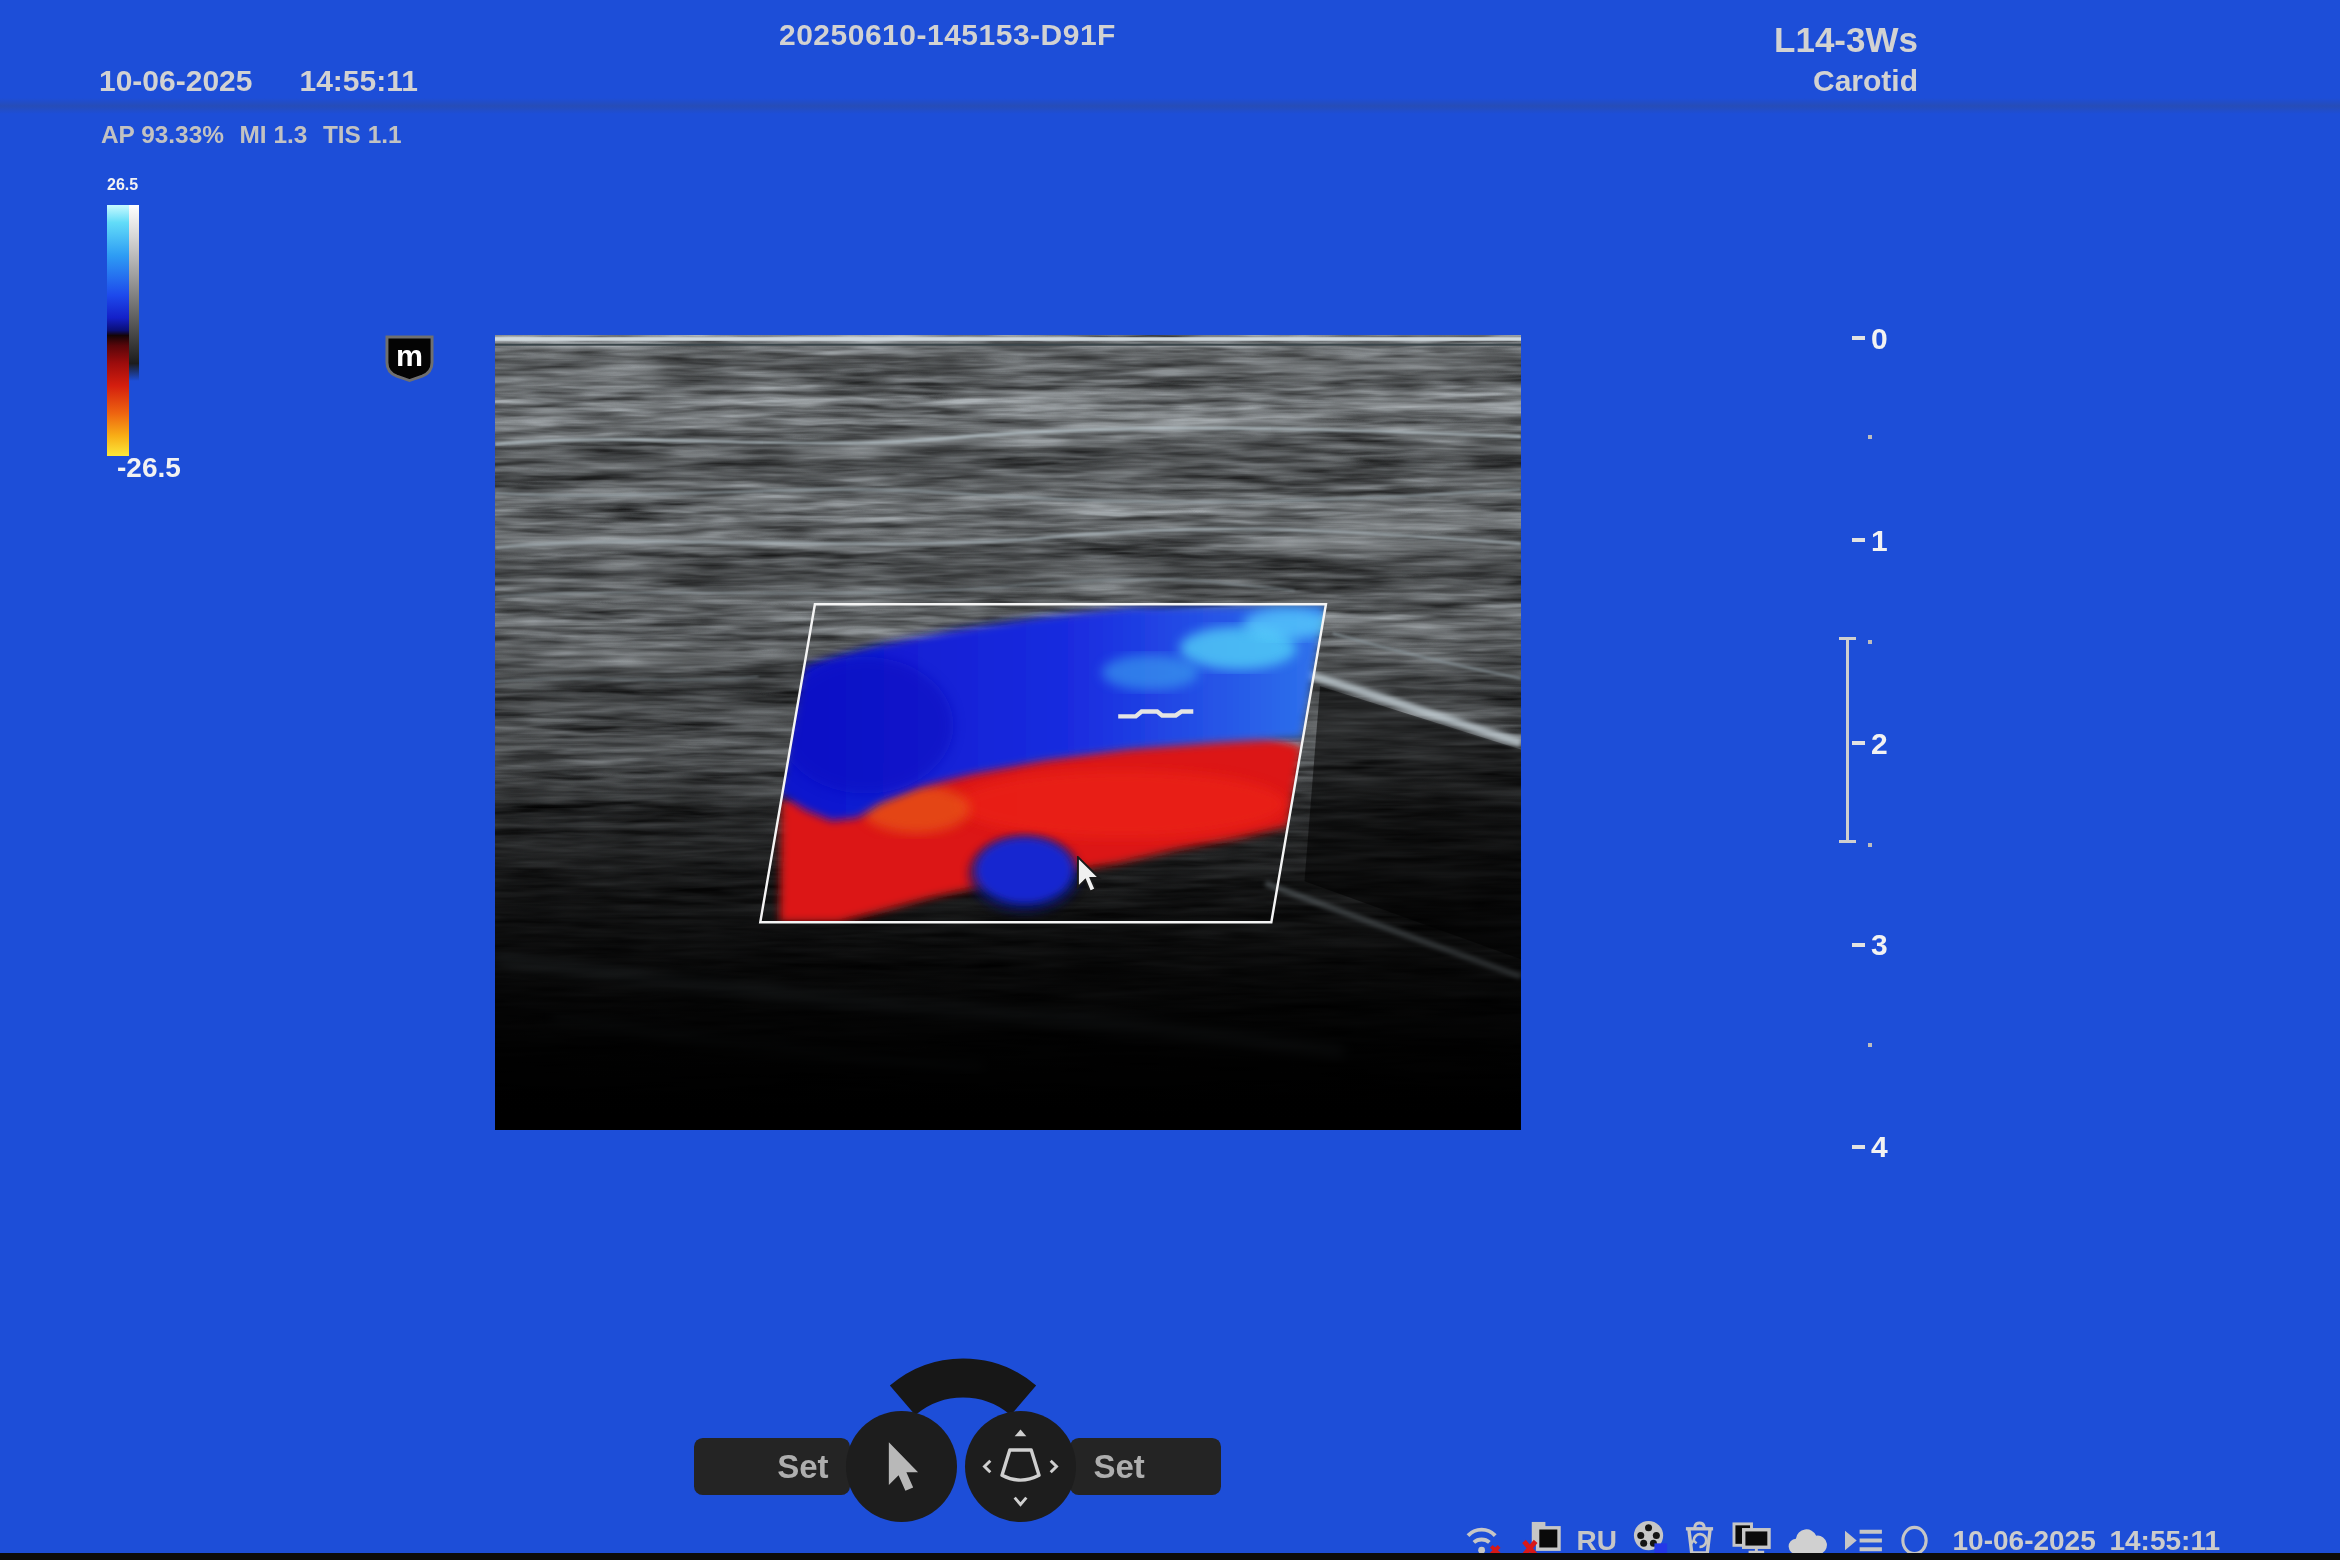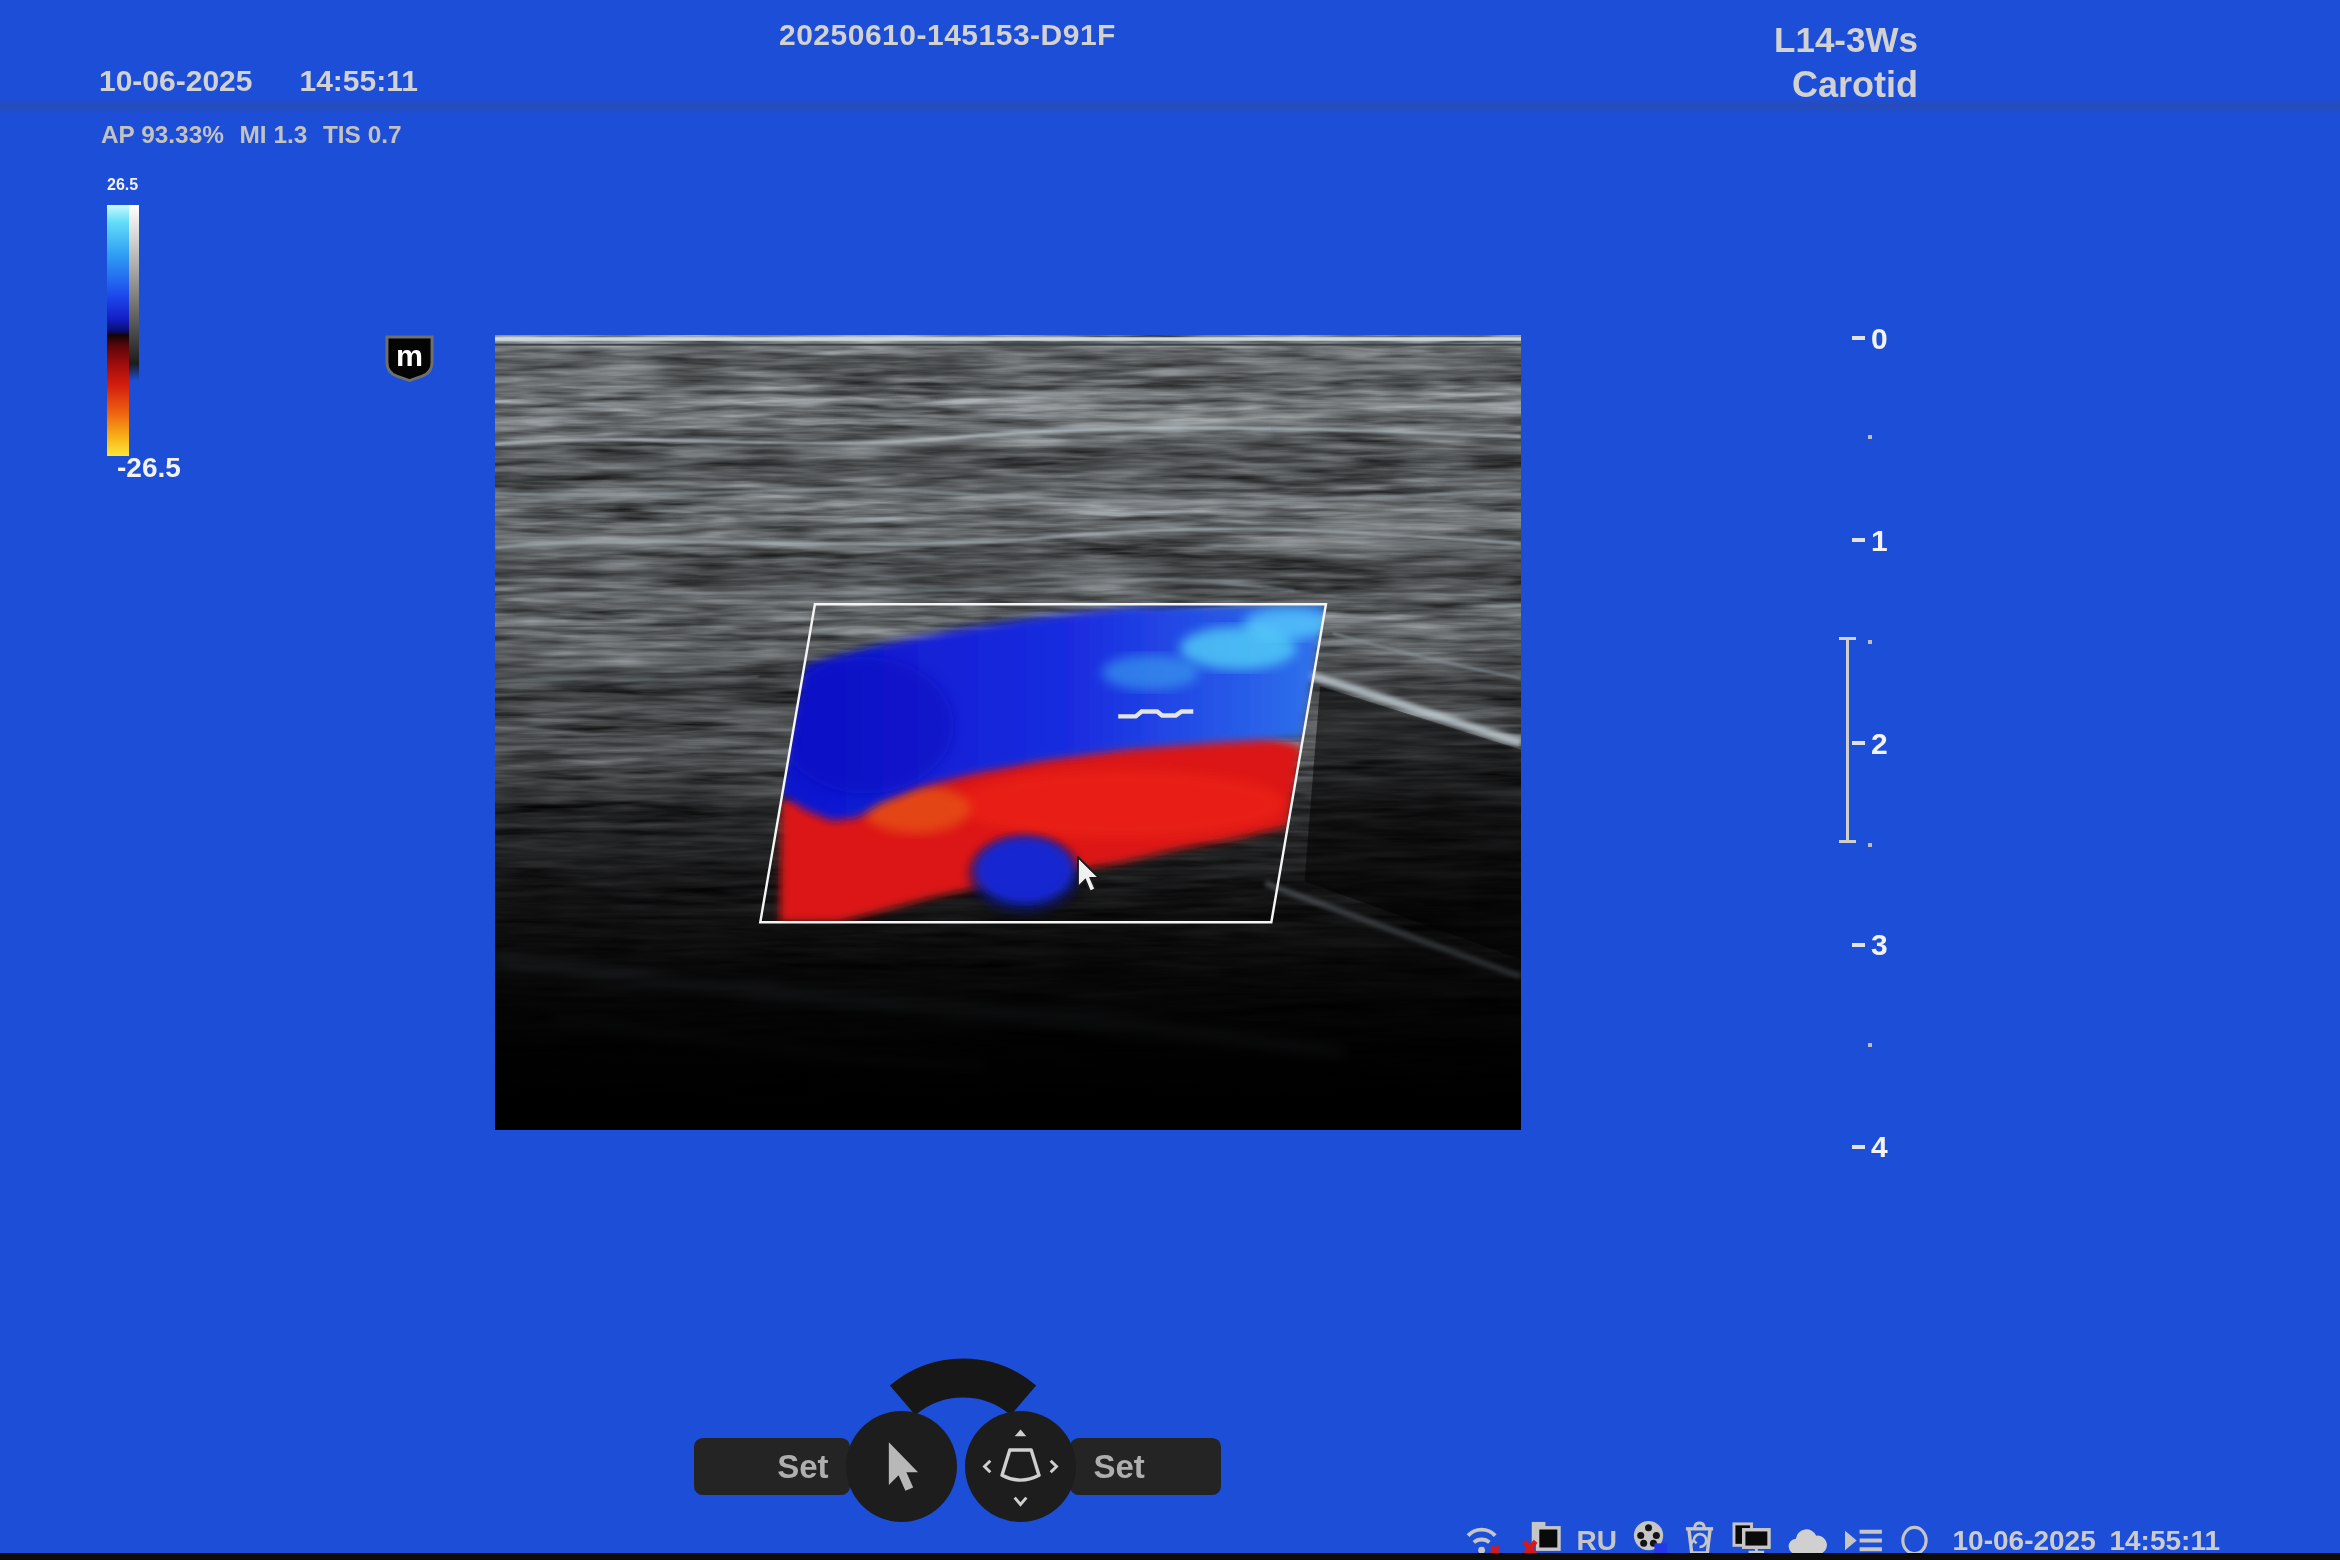--- a/index.html
+++ b/index.html
@@ -5,21 +5,21 @@
   html,body{margin:0;padding:0;background:#000;}
   .screen{position:relative;width:2341px;height:1560px;background:#1d4ed8;overflow:hidden;
           font-family:"Liberation Sans","DejaVu Sans",sans-serif;font-weight:700;padding-left:32px;
           -webkit-font-smoothing:antialiased;}
   .abs{position:absolute;}
   .txt{color:var(--text-main,#d2d2d2);white-space:nowrap;}
   .menushadow{left:0;top:98px;width:2341px;height:15.6px;
       background:linear-gradient(to bottom,rgba(60,60,60,0),rgba(70,70,70,.22),rgba(60,60,60,0));}
   .exam-id{left:779px;top:17.6px;width:316px;font-size:30px;text-align:center;letter-spacing:0.5px;}
   .probe{right:455px;top:19.5px;font-size:35px;text-align:right;}
-  .preset{right:455px;top:64px;font-size:36px;text-align:right;}
+  .preset{right:455px;top:64px;font-size:30px;text-align:right;}
   .dt-left{left:99px;top:64px;font-size:30px;}
   .dt-left .time{margin-left:47px;}
   .ap-line{left:101px;top:121px;font-size:24.4px;color:#c2c2c2;}
   .ap-line span{margin-right:15.6px;}
   .cs-max{left:107px;top:176px;font-size:16px;color:var(--text-bright,#f2f2f2);}
   .cs-min{left:117px;top:452px;font-size:28px;color:var(--text-bright,#f2f2f2);}
   .cs-bar{left:107px;top:205px;width:21.5px;height:251px;
       background:linear-gradient(to bottom,
         #c8faff 0%,#62dcf8 7%,#2e9df4 20%,#1d49ec 36%,#1420c8 45%,#0a0e74 50%,
         #140406 52%,#58060a 56%,#9c0c0c 63%,#d41e0e 72%,#ee6410 83%,#f8ae16 92%,#fbe83a 100%);}
@@ -56,21 +56,21 @@
 
   <div class="abs menushadow"></div>
 
   <div class="abs txt exam-id">20250610-145153-D91F</div>
   <div class="abs txt probe">L14-3Ws</div>
   <div class="abs txt preset">Carotid</div>
   <div class="abs txt dt-left">
     <span>10-06-2025</span><span class="time">14:55:11</span>
   </div>
   <div class="abs ap-line">
-    <span>AP 93.33%</span><span>MI 1.3</span><span>TIS 0.7</span>
+    <span>AP 93.33%</span><span>MI 1.3</span><span>TIS 1.1</span>
   </div>
 
   <div class="abs cs-max">26.5</div>
   <div class="abs cs-bar"></div>
   <div class="abs cs-gray"></div>
   <div class="abs cs-min">-26.5</div>
 
   <div class="abs logo">
     <svg width="51" height="49" viewBox="0 0 52 50">
       <path d="M3,3 H49 V29 Q49,39 39,43 L26,47.5 L13,43 Q3,39 3,29 Z" fill="#040404" stroke="#6f6f6f" stroke-width="3"></path>

